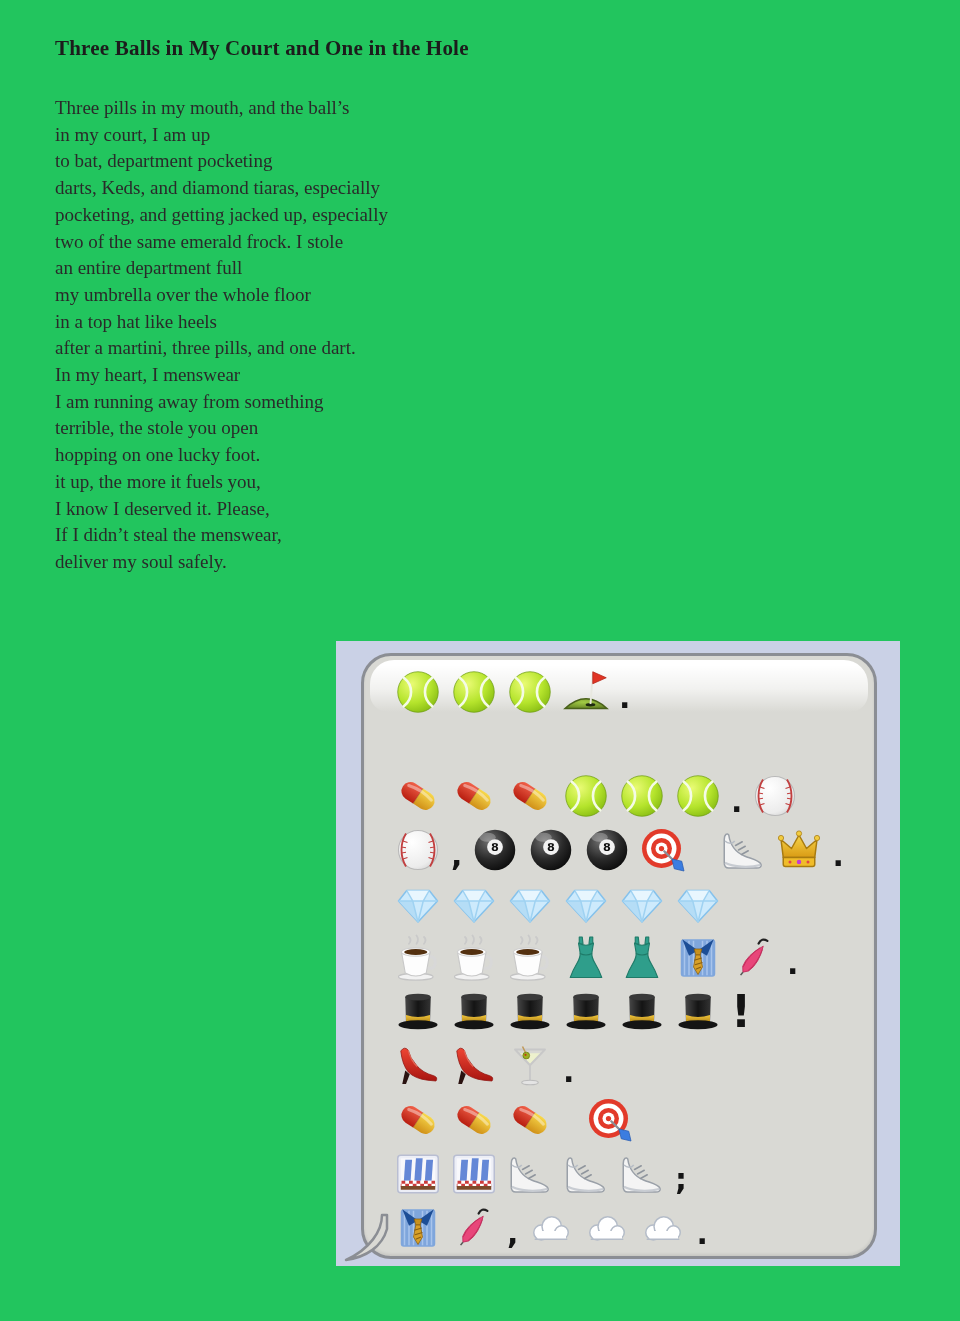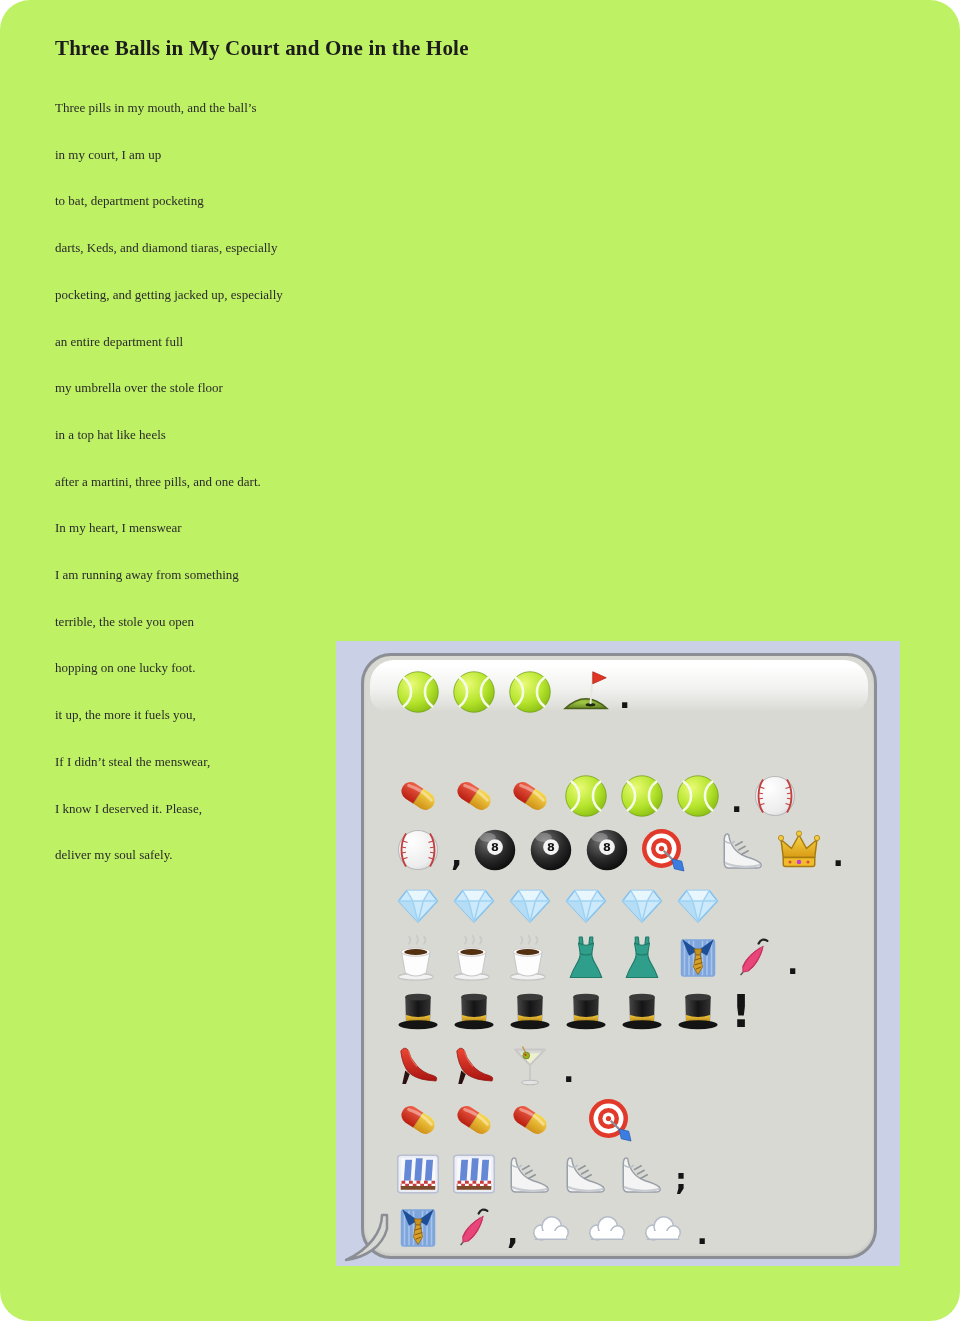--- a/index.html
+++ b/index.html
@@ -1,22 +1,22 @@
 <!DOCTYPE html>
 <html><head>
 <meta charset="utf-8">
 <style>
   html,body{margin:0;padding:0;background:#ffffff;}
-  .page{position:relative;width:960px;height:1321px;background:#bef264;overflow:hidden;
-        font-family:"Liberation Serif", serif;border-radius:30px;}
+  .page{position:relative;width:960px;height:1321px;background:#22c55e;overflow:hidden;
+        font-family:"Liberation Serif", serif;}
 
   
   .poem{position:absolute;left:55px;top:36px;width:520px;color:#232323;}
   .title{font-size:21px;font-weight:bold;margin:0 0 34px 0;letter-spacing:0.2px;color:#1c1c1c;}
-  .pline{font-size:13px;line-height:26.7px;white-space:pre;color:#2a2a2a;margin-top:20px;}
+  .pline{font-size:19px;line-height:26.7px;white-space:pre;color:#2a2a2a;}
 
   
   .panel{position:absolute;left:336px;top:641px;width:564px;height:625px;background:#cad1e6;}
   .bubble{position:absolute;left:25px;top:12px;width:510px;height:600px;
           background:#d9d9d4;border:3px solid #8b8e94;border-radius:30px;
           box-shadow:inset 0 -2px 3px rgba(0,0,0,0.08);}
   .gloss{position:absolute;left:6px;top:4px;right:6px;height:52px;border-radius:24px 24px 18px 18px;
          background:linear-gradient(#ffffff 10%, rgba(255,255,255,0.65) 55%, rgba(255,255,255,0.0));
          pointer-events:none;}
   .erows{position:absolute;left:30px;top:12px;right:12px;bottom:8px;}
@@ -37,31 +37,32 @@
 <div class="page">
 
   <div class="poem">
     <h1 class="title">Three Balls in My Court and One in the Hole</h1>
     <div>
         <div class="pline">Three pills in my mouth, and the ball’s</div>
         <div class="pline">in my court, I am up</div>
         <div class="pline">to bat, department pocketing</div>
         <div class="pline">darts, Keds, and diamond tiaras, especially</div>
         <div class="pline">pocketing, and getting jacked up, especially</div>
+        <div class="pline">two of the same emerald frock. I stole</div>
         <div class="pline">an entire department full</div>
-        <div class="pline">my umbrella over the stole floor</div>
+        <div class="pline">my umbrella over the whole floor</div>
         <div class="pline">in a top hat like heels</div>
         <div class="pline">after a martini, three pills, and one dart.</div>
         <div class="pline">In my heart, I menswear</div>
         <div class="pline">I am running away from something</div>
         <div class="pline">terrible, the stole you open</div>
         <div class="pline">hopping on one lucky foot.</div>
         <div class="pline">it up, the more it fuels you,</div>
+        <div class="pline">I know I deserved it. Please,</div>
         <div class="pline">If I didn’t steal the menswear,</div>
-        <div class="pline">I know I deserved it. Please,</div>
         <div class="pline">deliver my soul safely.</div>
       </div>
   </div>
 
   <div class="panel">
     <div class="bubble">
       <div class="gloss"></div>
       <div class="erows">
           <div class="erow">
             <svg class="emoji" viewBox="0 0 64 64">

